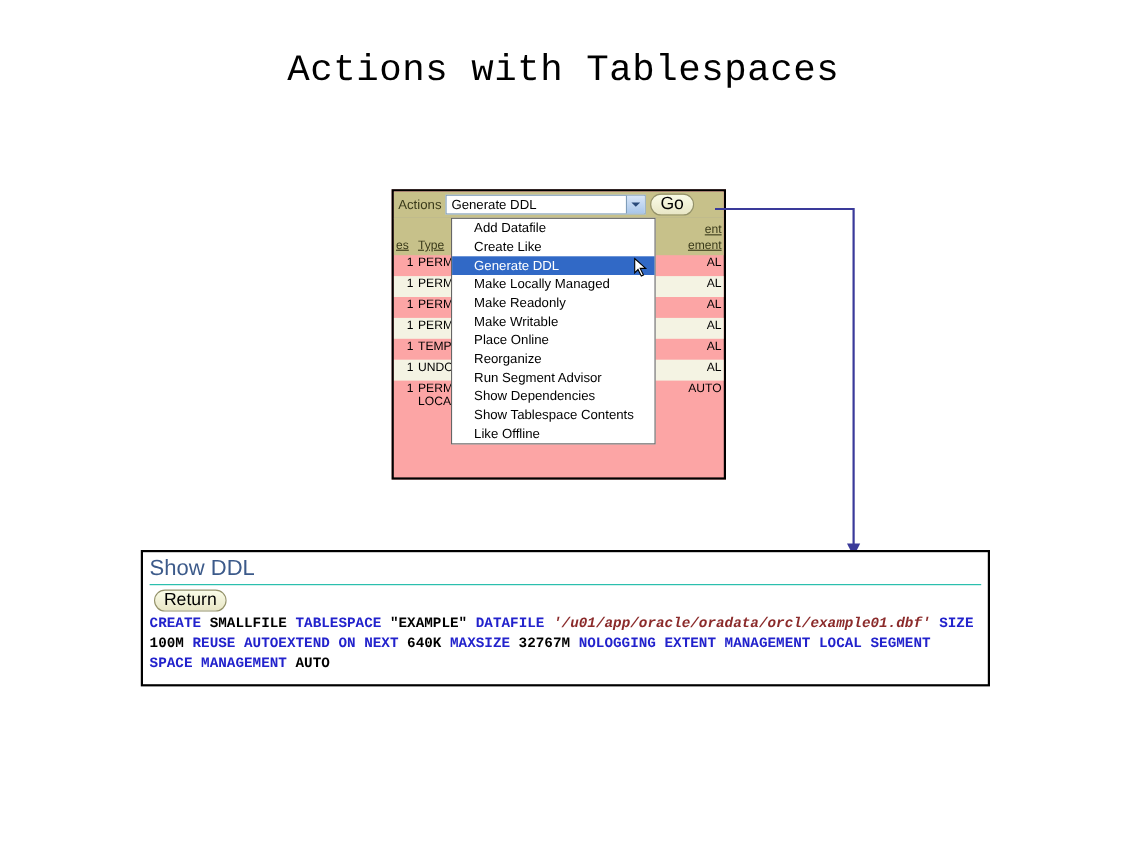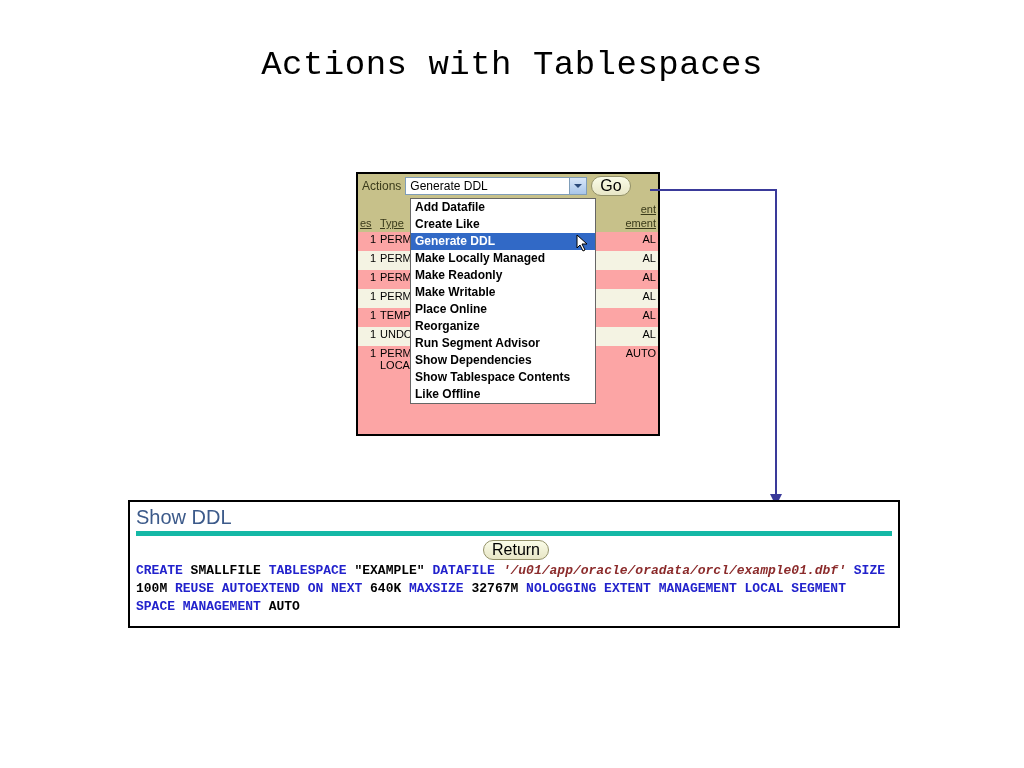--- a/index.html
+++ b/index.html
@@ -93,25 +93,24 @@
     position: absolute;
     left: 52px;
     top: 24px;
     width: 184px;
     background: #fff;
     border: 1px solid #666;
     z-index: 10;
     font-size: 12px;
   }
   .dropdown-list .opt {
-    padding: 1px 4px;
+    padding: 1px 20px;
     line-height: 15px;
     white-space: nowrap;
     cursor: default;
-    font-weight: bold;
   }
   .dropdown-list .opt.sel {
     background: #3169c6;
     color: #fff;
   }
   .cursor {
     position: absolute;
     left: 218px;
     top: 60px;
     width: 14px;
@@ -177,24 +176,24 @@
     width: 772px;
     border: 2px solid #000;
     background: #fff;
     padding: 2px 6px 10px 6px;
     box-sizing: border-box;
   }
   .show-ddl {
     color: #3c5a8a;
     font-size: 20px;
     padding: 2px 0 2px 0;
-    border-bottom: 5px solid #14b8a6;
+    border-bottom: 1px solid #14b8a6;
   }
   .return-row {
-    text-align: center;
+    text-align: left;
     padding: 4px 0 2px 0;
   }
   .ddl {
     font-family: "Courier New", monospace;
     font-size: 13px;
     font-weight: bold;
     line-height: 18px;
     white-space: normal;
     word-wrap: break-word;
   }

